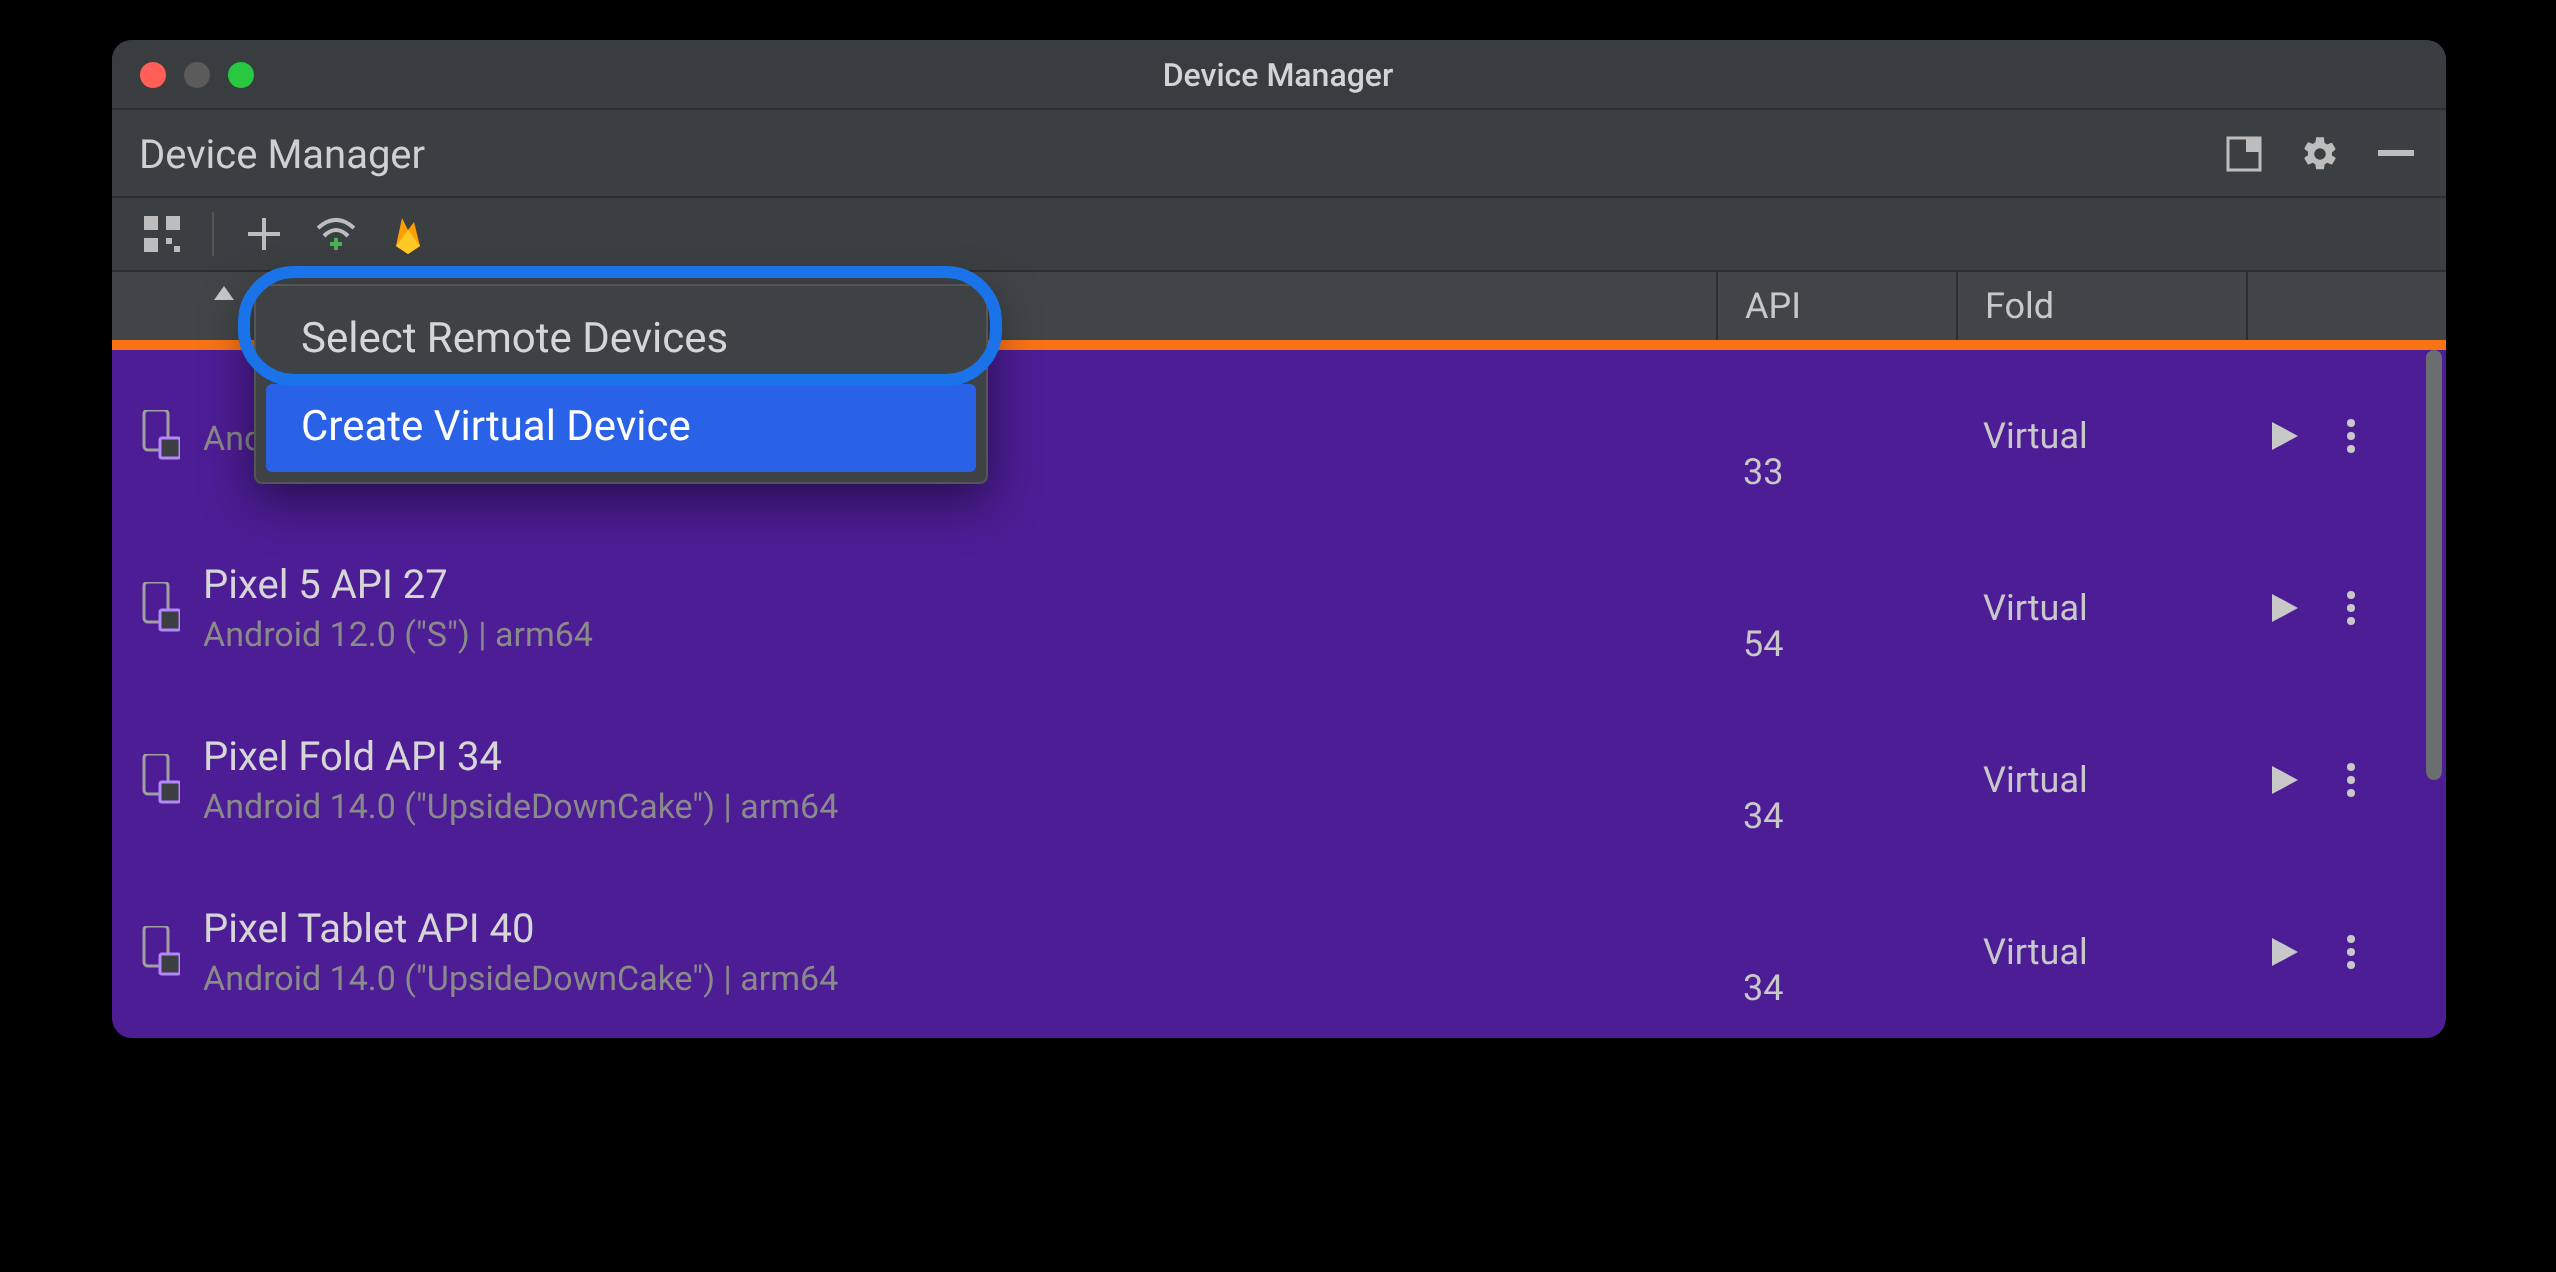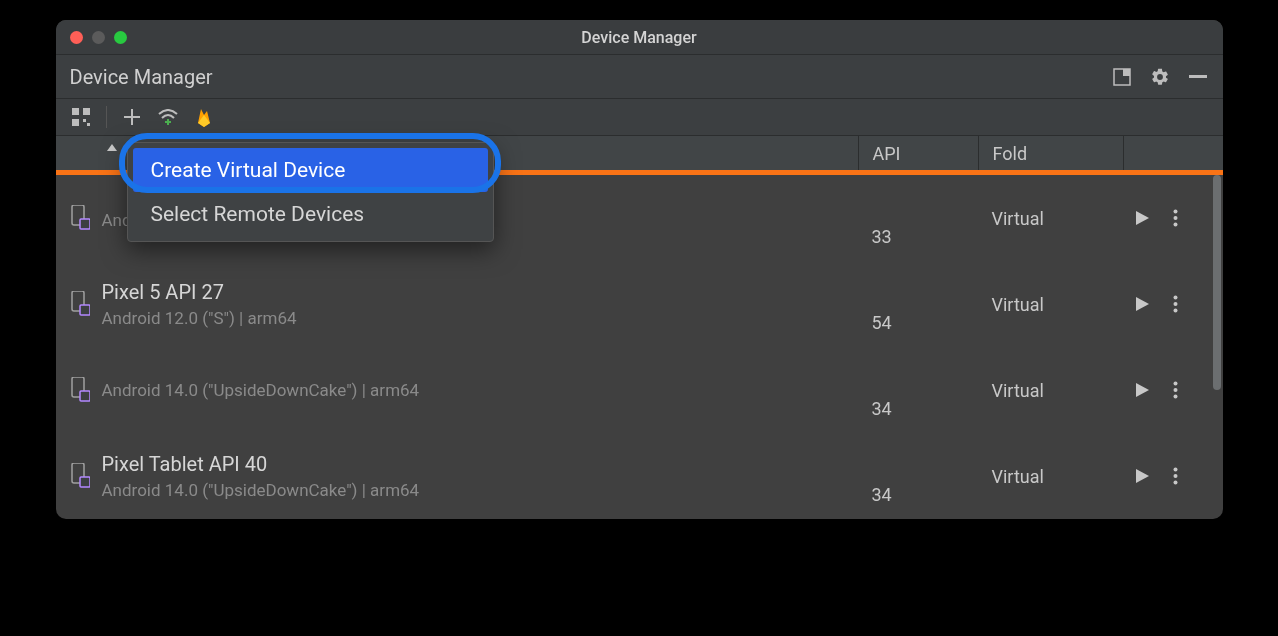--- a/index.html
+++ b/index.html
@@ -8,21 +8,21 @@
     width: 1278px;
     height: 636px;
     font-family: -apple-system, BlinkMacSystemFont, "Segoe UI", Roboto, sans-serif;
     display: flex;
     align-items: flex-start;
     justify-content: center;
     padding-top: 20px;
   }
   .window {
     width: 1167px;
-    background: #404040;
+    background: #4c1d95;
     border-radius: 10px;
     overflow: visible;
     box-shadow: 0 20px 60px rgba(0,0,0,0.6);
     position: relative;
   }
   .titlebar {
     height: 35px;
     background: #3a3d3f;
     border-top-left-radius: 10px;
     border-top-right-radius: 10px;
@@ -311,20 +311,21 @@
     </div>
 
     <div class="row">
       <div class="device-icon-cell">
         <svg width="20" height="26" viewBox="0 0 20 26">
             <rect x="2" y="0" width="12" height="20" rx="2" fill="none" stroke="#a0a0a0" stroke-width="1.5"></rect>
             <rect x="10" y="14" width="10" height="10" rx="1" fill="#3c3f41" stroke="#b388ff" stroke-width="1.5"></rect>
           </svg>
       </div>
       <div class="name-cell">
+        <div class="name-main">Pixel Fold API 34</div>
         <div class="name-sub">Android 14.0 ("UpsideDownCake") | arm64</div>
       </div>
       <div class="api-cell">34</div>
       <div class="type-cell">Virtual</div>
       <div class="actions-cell">
         <div class="play-btn">
             <svg width="18" height="18" viewBox="0 0 18 18" fill="#c8c8c8">
               <path d="M3 2 L16 9 L3 16 Z"></path>
             </svg>
           </div>
@@ -363,18 +364,18 @@
               <circle cx="2.5" cy="9" r="2"></circle>
               <circle cx="2.5" cy="15.5" r="2"></circle>
             </svg>
           </div>
       </div>
     </div>
 
   </div>
 
   <div class="dropdown">
+    <div class="menu-item">Select Remote Devices</div>
     <div class="menu-item selected">Create Virtual Device</div>
-    <div class="menu-item">Select Remote Devices</div>
   </div>
   <div class="highlight-ring"></div>
 
 </div>
 
 </body></html>

